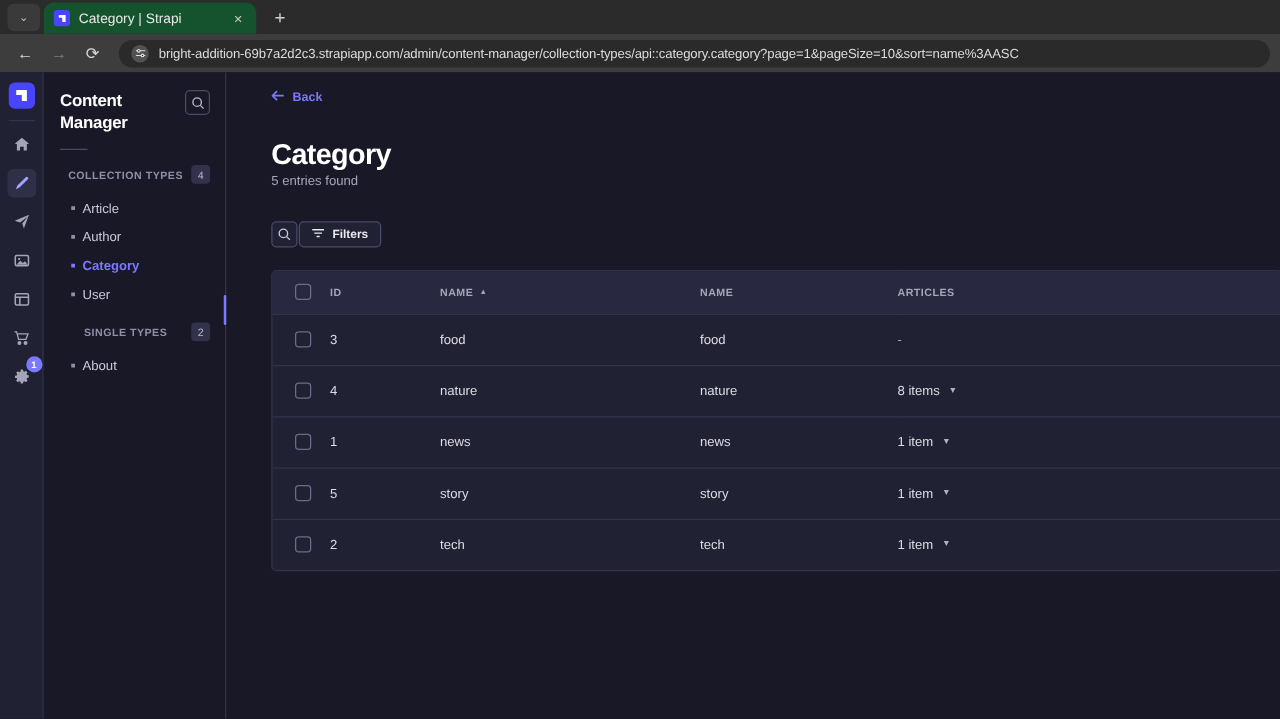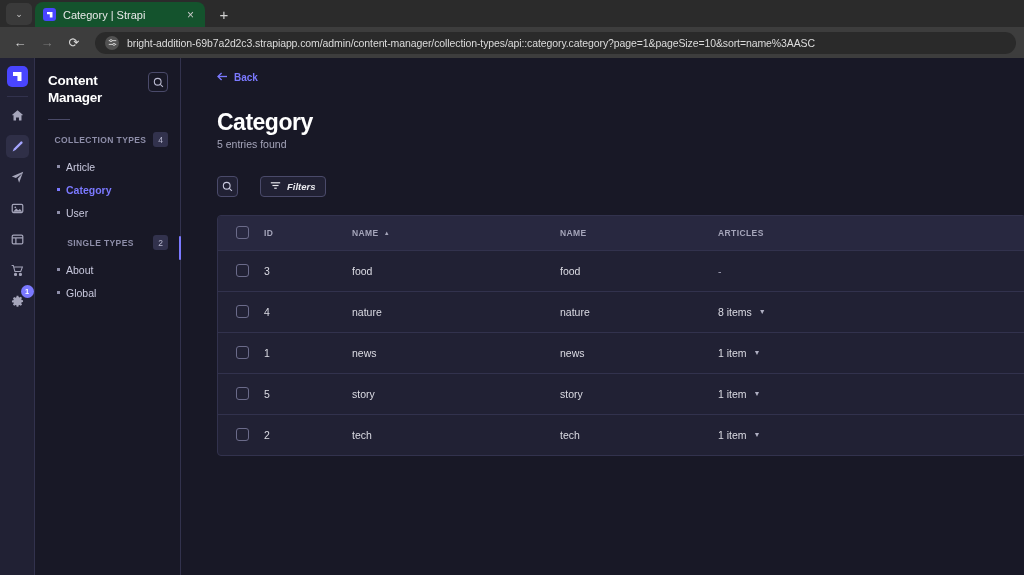--- a/index.html
+++ b/index.html
@@ -146,21 +146,21 @@
   .back-link {
     display: flex; align-items: center; gap: 6px; font-size: 10px;
     color: #7b79ff; font-weight: bold; margin-bottom: 26px;
   }
   .page-title {
     font-size: 23px; font-weight: bold; color: #ffffff; letter-spacing: -0.5px;
     line-height: 26px;
   }
   .entries-count { font-size: 10.5px; color: #a5a5ba; margin-top: 3px; }
 
-  .toolbar { display: flex; gap: 22px; margin-top: 26px; font-style: italic; }
+  .toolbar { display: flex; gap: 1px; margin-top: 26px; }
   .tb-icon-btn {
     width: 21px; height: 21px; border: 1px solid #4a4a6a; border-radius: 4px;
     background: #212134; display: flex; align-items: center; justify-content: center;
     color: #c9c9de;
   }
   .tb-btn {
     height: 21px; border: 1px solid #4a4a6a; border-radius: 4px; background: #212134;
     display: flex; align-items: center; gap: 6px; padding: 0 9px;
     font-size: 9.5px; color: #eaeaef; font-weight: bold;
   }
@@ -293,42 +293,42 @@
 
       <div class="cm-group">
         <div class="cm-group-head">
           <span class="cm-group-label">COLLECTION TYPES</span>
           <span class="cm-group-badge">4</span>
         </div>
         <div class="cm-link">
           <span class="dot"></span>
           <span>Article</span>
         </div>
+        <div class="cm-link">
+          <span class="dot"></span>
+          <span>Author</span>
+        </div>
         <div class="cm-link active">
           <span class="dot"></span>
           <span>Category</span>
         </div>
         <div class="cm-link">
           <span class="dot"></span>
           <span>User</span>
         </div>
       </div>
 
       <div class="cm-group">
         <div class="cm-group-head">
           <span class="cm-group-label">SINGLE TYPES</span>
           <span class="cm-group-badge">2</span>
         </div>
         <div class="cm-link">
           <span class="dot"></span>
           <span>About</span>
-        </div>
-        <div class="cm-link">
-          <span class="dot"></span>
-          <span>Global</span>
         </div>
       </div>
 
       <div class="cm-active-bar" style="top:178px"></div>
     </div>
 
     <div class="main">
       <div class="back-link">
         <span>
           <svg width="11" height="9" viewBox="0 0 12 10" fill="none" stroke="currentColor" stroke-width="1.5">

